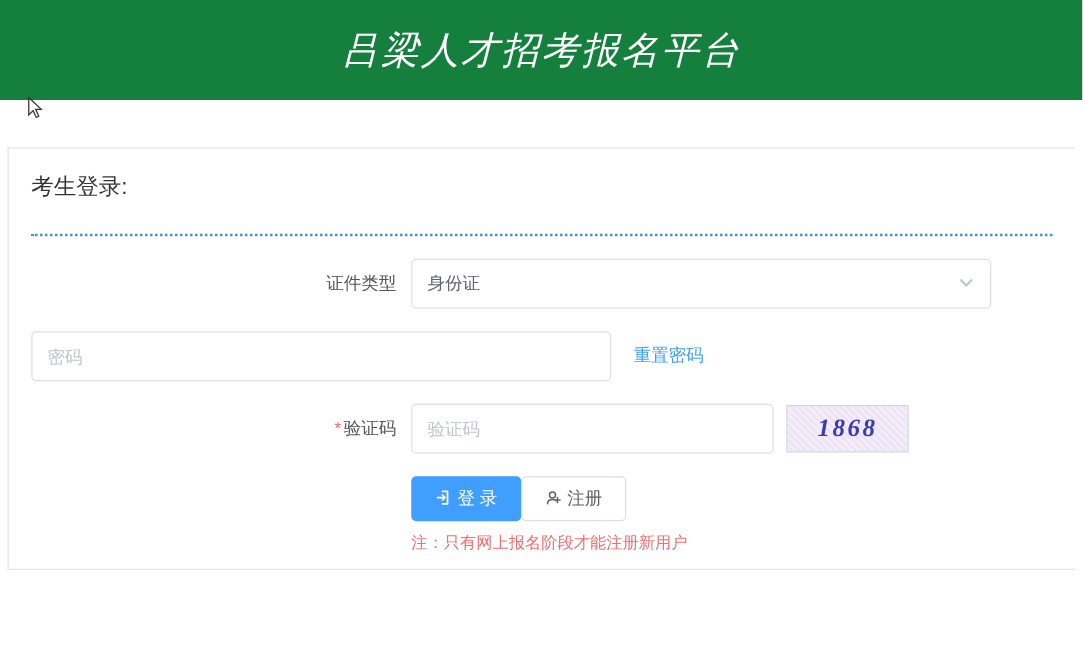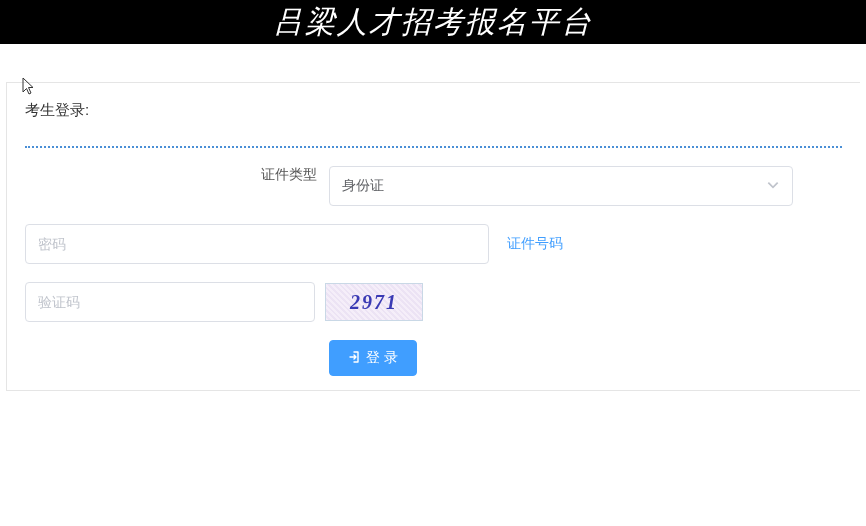--- a/index.html
+++ b/index.html
@@ -4,26 +4,25 @@
   <style>
     * { box-sizing: border-box; margin: 0; padding: 0; }
     body {
       font-family: "Microsoft YaHei", "SimSun", sans-serif;
       background: #ffffff;
       width: 866px;
       height: 526px;
       overflow: hidden;
     }
     .header {
-      background: #000000;
-      height: 44px;
+      background: #15803d;
+      height: 80px;
       display: flex;
       align-items: center;
       justify-content: center;
-      text-decoration: underline;
     }
     .header-title {
       color: #ffffff;
       font-size: 30px;
       font-style: italic;
       font-family: "KaiTi", "楷体", serif;
       letter-spacing: 2px;
     }
     .cursor {
       position: absolute;
@@ -34,31 +33,32 @@
       pointer-events: none;
     }
     .panel {
       margin: 38px 6px 0 6px;
       border: 1px solid #e5e5e5;
       border-right: none;
       background: #ffffff;
       padding-bottom: 6px;
     }
     .panel-title {
-      font-size: 15px;
+      font-size: 18px;
       color: #333;
       padding: 18px 18px 26px 18px;
     }
     .divider {
       border: none;
       border-top: 2px dotted #4a8fd6;
       margin: 0 18px 18px 18px;
     }
     .form-row {
       display: flex;
+      align-items: center;
       margin: 0 18px 18px 18px;
     }
     .label-col {
       width: 304px;
       text-align: right;
       padding-right: 12px;
       font-size: 14px;
       color: #555;
     }
     .req { color: #f56c6c; margin-right: 2px; }
@@ -175,35 +175,48 @@
             </svg>
         </span>
       </div>
     </div>
   </div>
 
 
   <div class="form-row">
     <div class="field-col">
       <input type="password" class="text-input" placeholder="密码" style="">
-      <a class="reset-link">证件号码</a>
+      <a class="reset-link">重置密码</a>
     </div>
   </div>
 
   <div class="form-row">
+    <div class="label-col">
+      <span class="req">*</span><span>验证码</span>
+    </div>
     <div class="field-col">
       <input type="text" class="text-input captcha-input" placeholder="验证码" style="">
-      <div class="captcha-img">2971</div>
+      <div class="captcha-img">1868</div>
     </div>
   </div>
 
   <div class="button-row">
     <button class="btn btn-primary">
       <span>
         <svg class="icon-svg" viewBox="0 0 14 14">
             <path d="M6 2 L10 2 L10 12 L6 12 M2 7 L8 7 M6 5 L8 7 L6 9" fill="none" stroke="#fff" stroke-width="1.4" stroke-linecap="round" stroke-linejoin="round"></path>
           </svg>
       </span>
       <span>登 录</span>
     </button>
-  </div>
-
+    <button class="btn">
+      <span>
+        <svg class="icon-svg" viewBox="0 0 14 14">
+            <circle cx="6" cy="5" r="2.4" fill="none" stroke="#606266" stroke-width="1.2"></circle>
+            <path d="M2 12 C2 9.5 4 8.5 6 8.5 C7 8.5 8 8.8 8.8 9.5 M10 7 L10 11 M8 9 L12 9" fill="none" stroke="#606266" stroke-width="1.2" stroke-linecap="round"></path>
+          </svg>
+      </span>
+      <span>注册</span>
+    </button>
+  </div>
+
+  <div class="note-row">注：只有网上报名阶段才能注册新用户</div>
 </div>
 
 </body></html>

